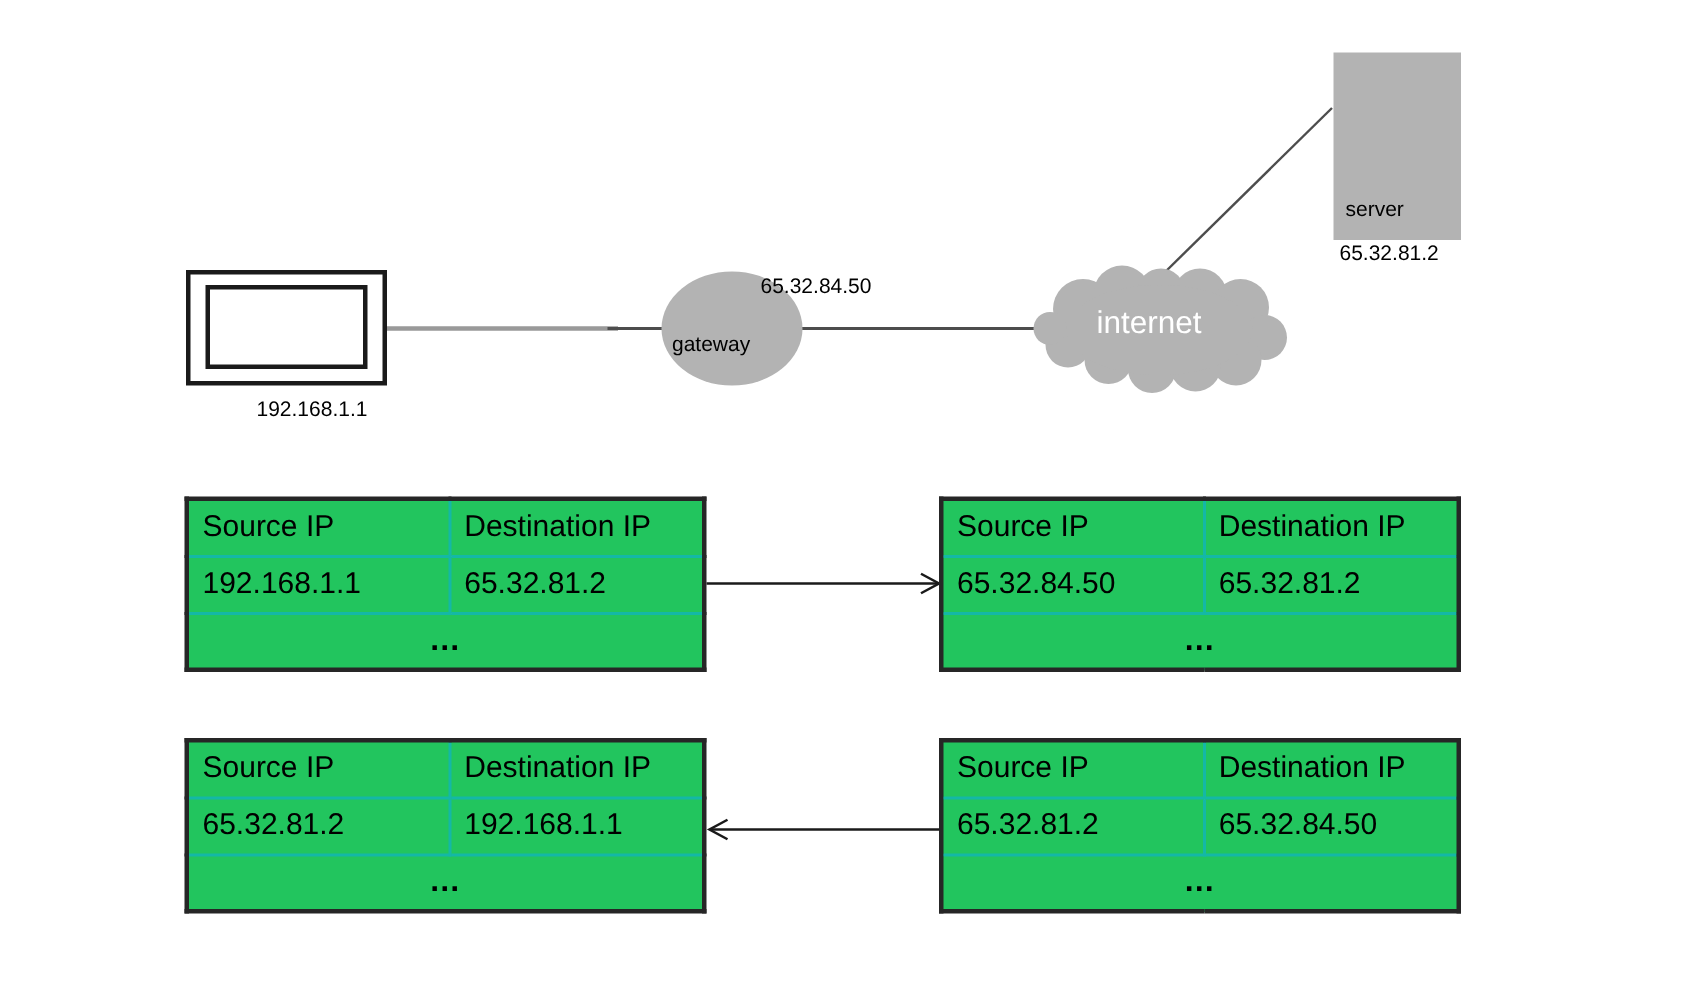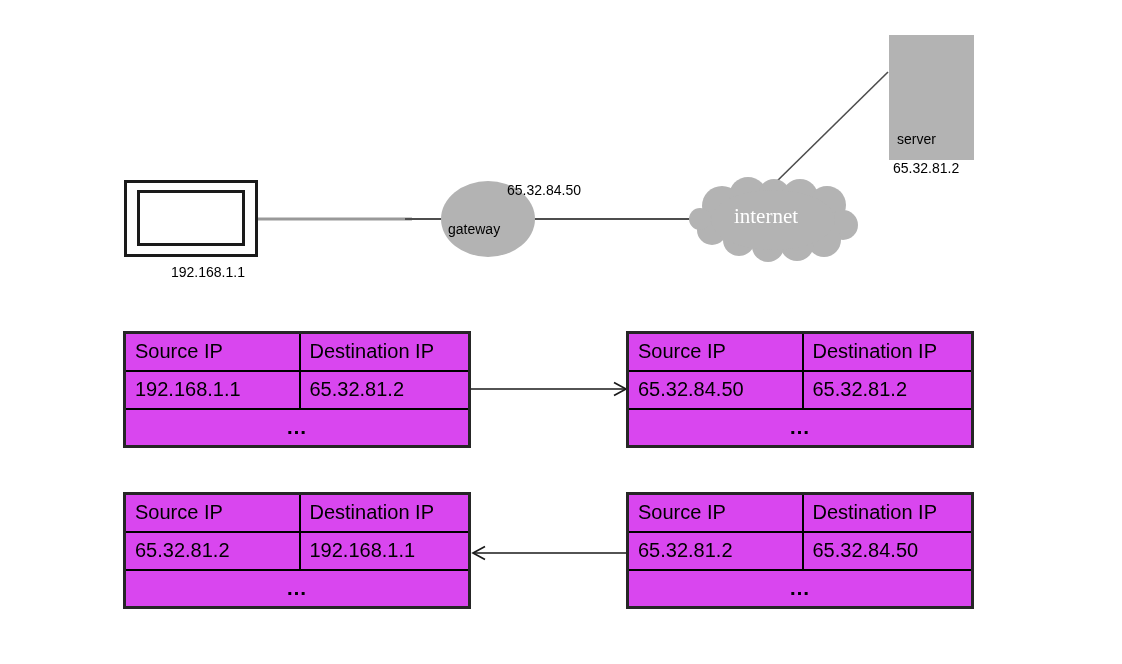--- a/index.html
+++ b/index.html
@@ -24,38 +24,38 @@
     position: absolute; left: 10px; top: 7px; right: 10px; bottom: 8px;
     border: 3px solid #1a1a1a; background: #ffffff;
   }
 
   .lbl { position: absolute; font-size: 14px; line-height: 1.15; white-space: nowrap; }
   .lbl-computer-ip { left: 171px; top: 264px; }
   .lbl-gateway-ip  { left: 507px; top: 182px; }
   .lbl-gateway     { left: 448px; top: 221px; }
   .lbl-internet {
     left: 700px; top: 204px; width: 132px; text-align: center;
-    color: #ffffff; font-family: Liberation Serif, serif; font-size: 21px;
+    color: #ffffff; font-family: Liberation Sans, sans-serif; font-size: 21px;
   }
   .lbl-server    { left: 897px; top: 131px; }
   .lbl-server-ip { left: 893px; top: 160px; }
 
   
   table.packet {
     position: absolute; width: 348px;
     border-collapse: collapse; table-layout: fixed;
     border: 3px solid #262626;
     font-size: 20px;
   }
   table.packet td {
-    border: 2px solid #000000;
+    border: 2px solid #14b8a6;
     height: 38px;
     padding: 0 0 0 9px;
     vertical-align: middle;
-    background: #d946ef;
+    background: #22c55e;
   }
   table.packet td.c1 { width: 175px; }
   table.packet td.more { text-align: center; padding: 0; font-weight: bold; font-size: 21px; letter-spacing: 1px; }
   .t1 { left: 123px; top: 331px; }
   .t2 { left: 626px; top: 331px; }
   .t3 { left: 123px; top: 492px; }
   .t4 { left: 626px; top: 492px; }
 </style>
 </head>
 <body>

